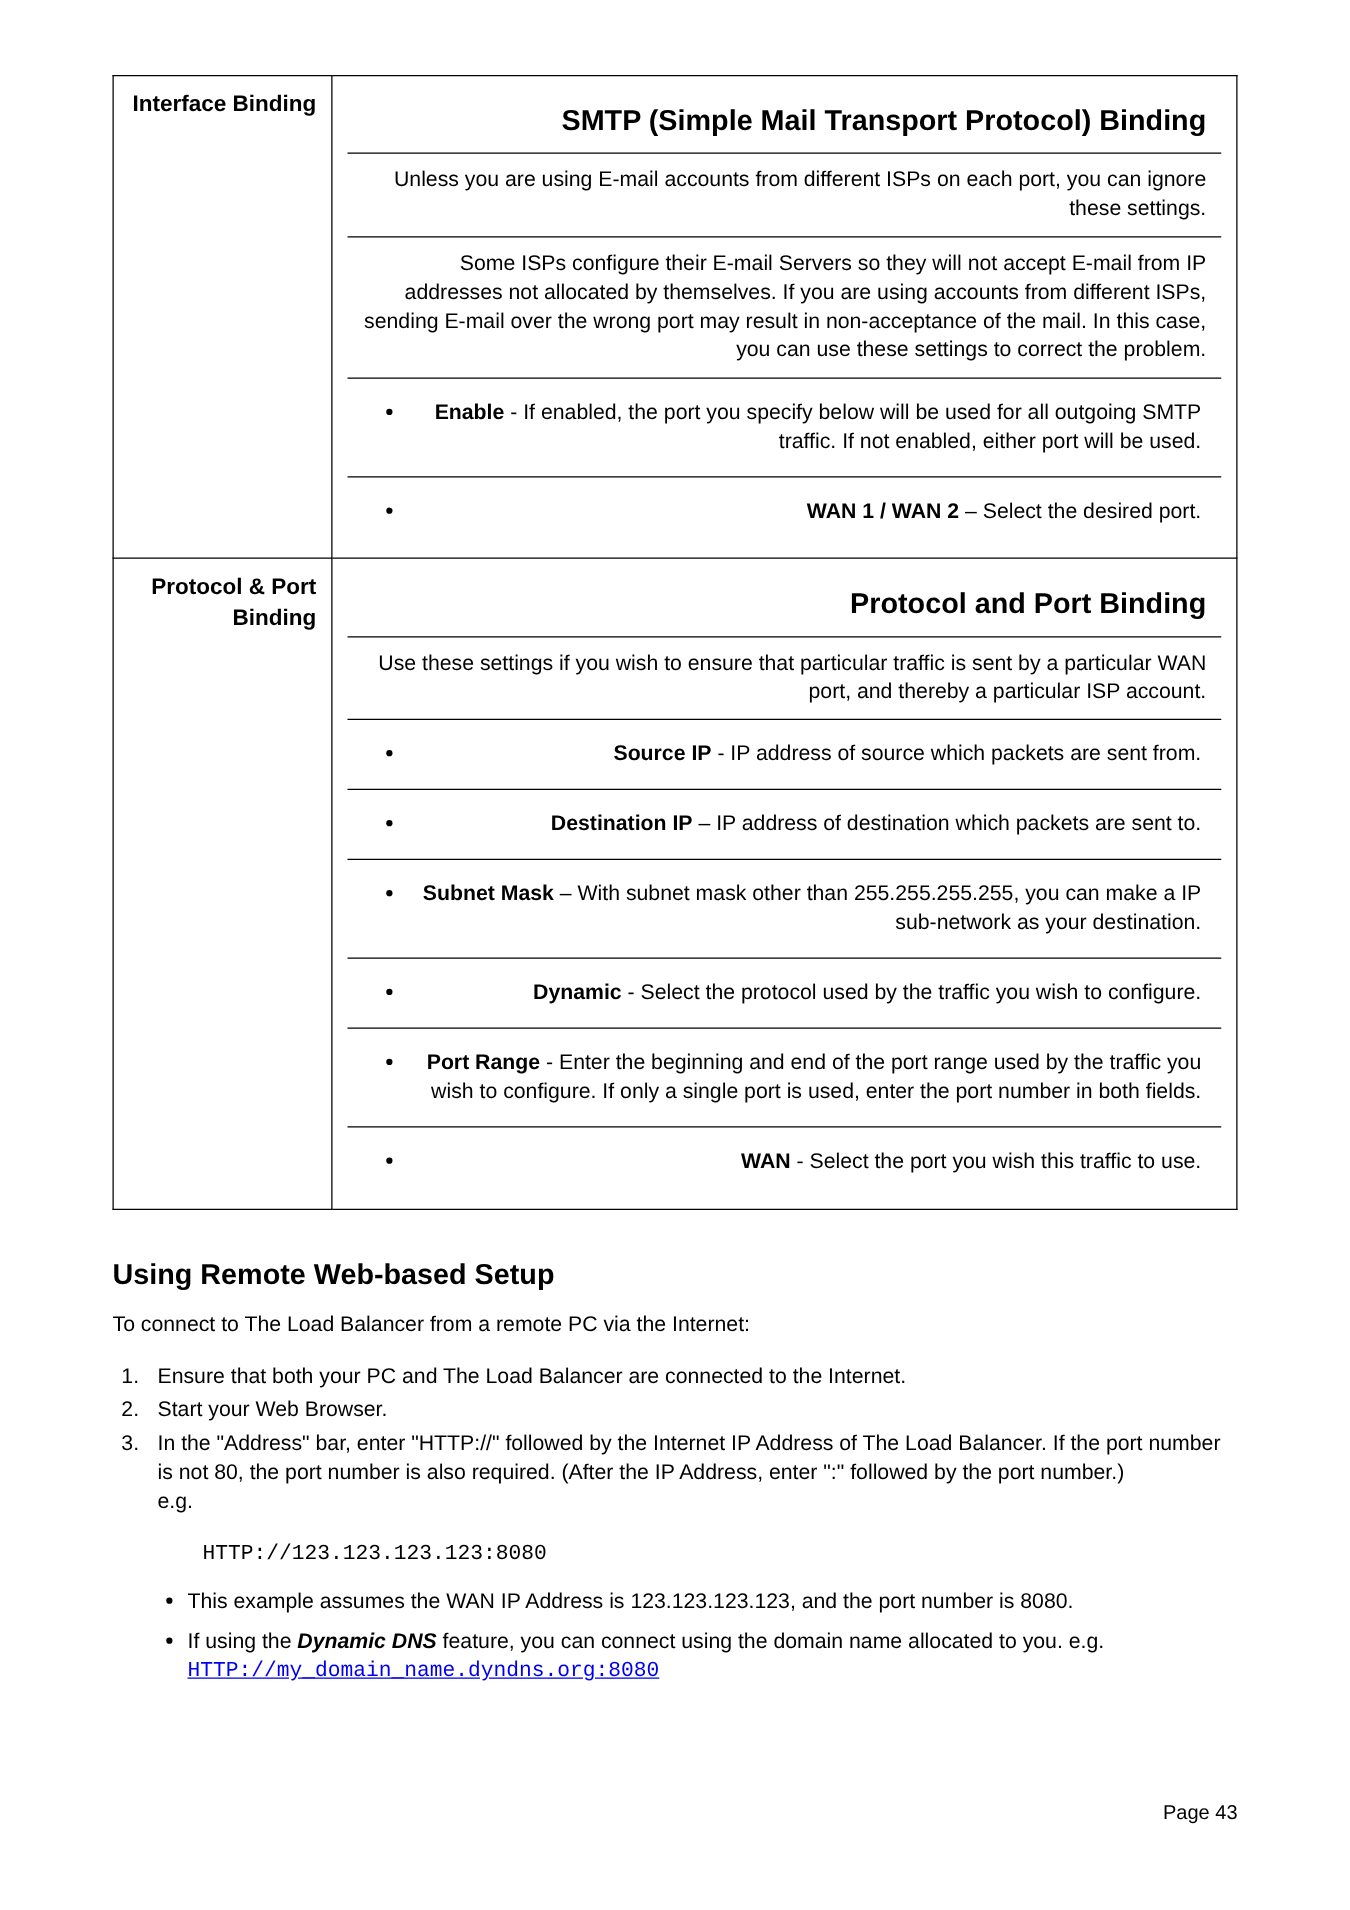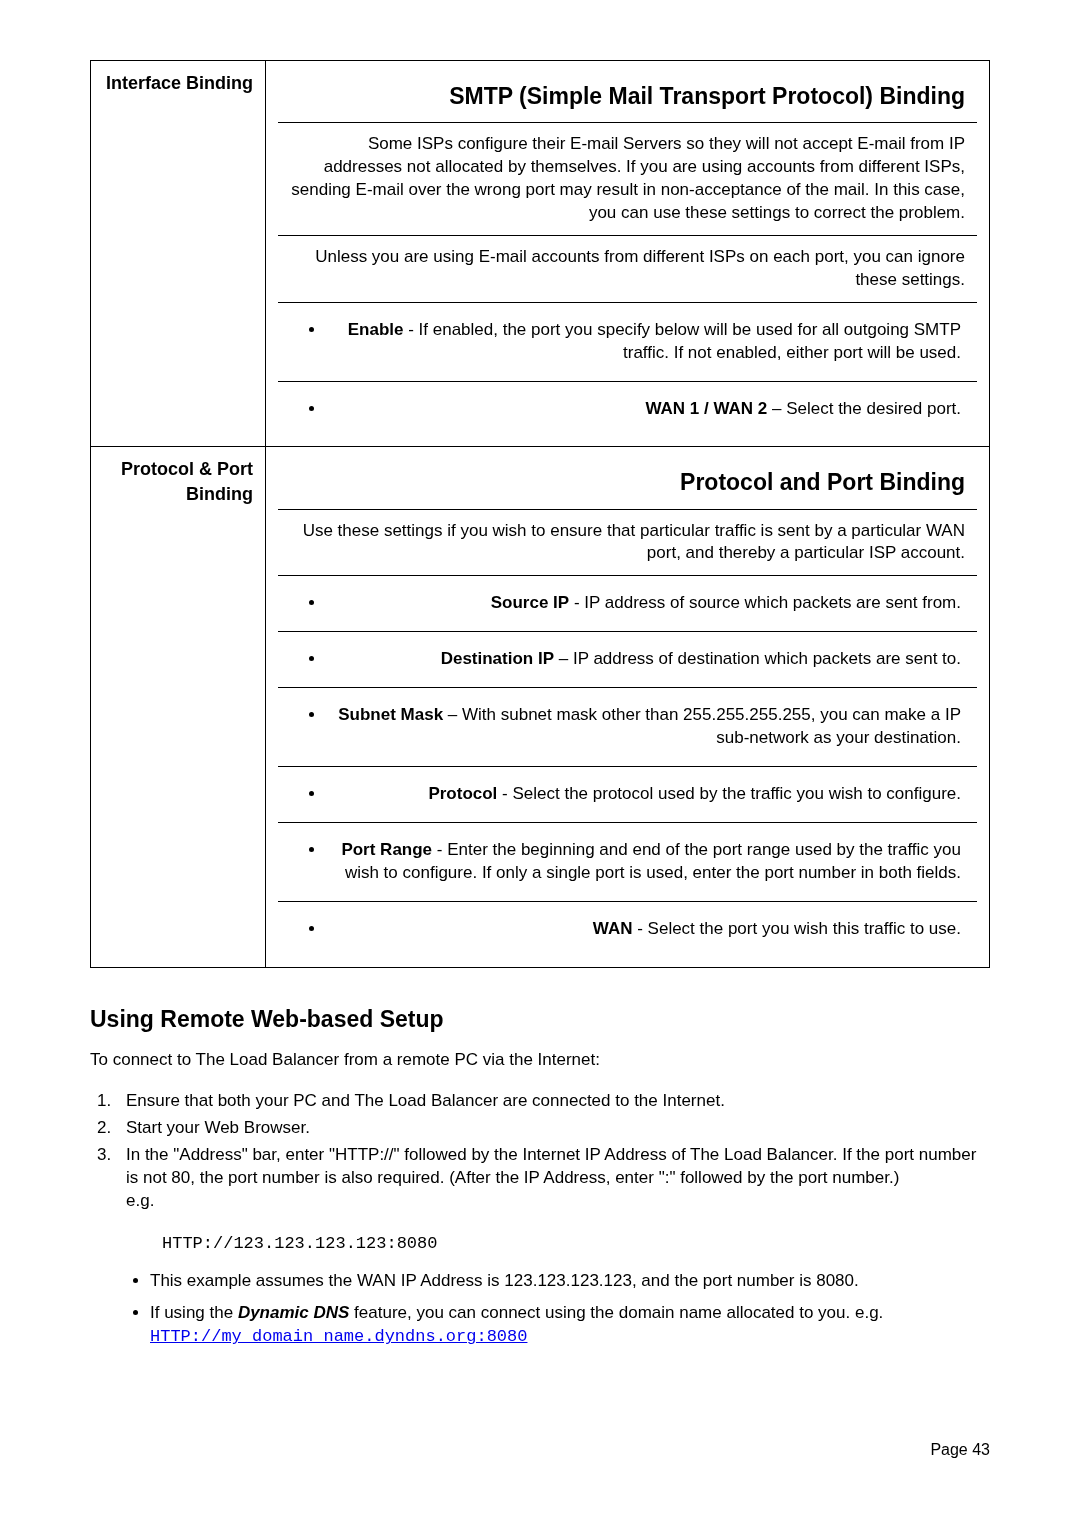--- a/index.html
+++ b/index.html
@@ -106,24 +106,24 @@
   <tbody>
       <tr>
     <td class="label-col"><span>Interface Binding</span></td>
     <td class="nested">
       <table class="inner">
         <tbody>
               <tr>
                 <td><span class="sub-head">SMTP (Simple Mail Transport Protocol) Binding</span></td>
               </tr>
         <tr>
+                <td>Unless you are using E-mail accounts from different ISPs on each port, you can ignore these settings.</td>
+              </tr>
+        <tr>
                 <td>Some ISPs configure their E-mail Servers so they will not accept E-mail from IP addresses not allocated by themselves. If you are using accounts from different ISPs, sending E-mail over the wrong port may result in non-acceptance of the mail. In this case, you can use these settings to correct the problem.</td>
-              </tr>
-        <tr>
-                <td>Unless you are using E-mail accounts from different ISPs on each port, you can ignore these settings.</td>
               </tr>
         <tr>
                 <td>
           <ul class="bl">
                     <li><b>Enable</b><span>  - If enabled, the port you specify below will be used for all outgoing SMTP traffic. If not enabled, either port will be used.</span></li>
                   </ul>
         </td>
               </tr>
         <tr>
                 <td>
@@ -164,21 +164,21 @@
         <tr>
                 <td>
           <ul class="bl">
                     <li><b>Subnet Mask</b><span>  – With subnet mask other than 255.255.255.255, you can make a IP sub-network as your destination.</span></li>
                   </ul>
         </td>
               </tr>
         <tr>
                 <td>
           <ul class="bl">
-                    <li><b>Protocol</b><span> - Select the protocol used by the traffic you wish to configure.</span></li>
+                    <li><b>Dynamic</b><span> - Select the protocol used by the traffic you wish to configure.</span></li>
                   </ul>
         </td>
               </tr>
         <tr>
                 <td>
           <ul class="bl">
                     <li><b>Port Range</b><span> - Enter the beginning and end of the port range used by the traffic you wish to configure. If only a single port is used, enter the port number in both fields.</span></li>
                   </ul>
         </td>
               </tr>

